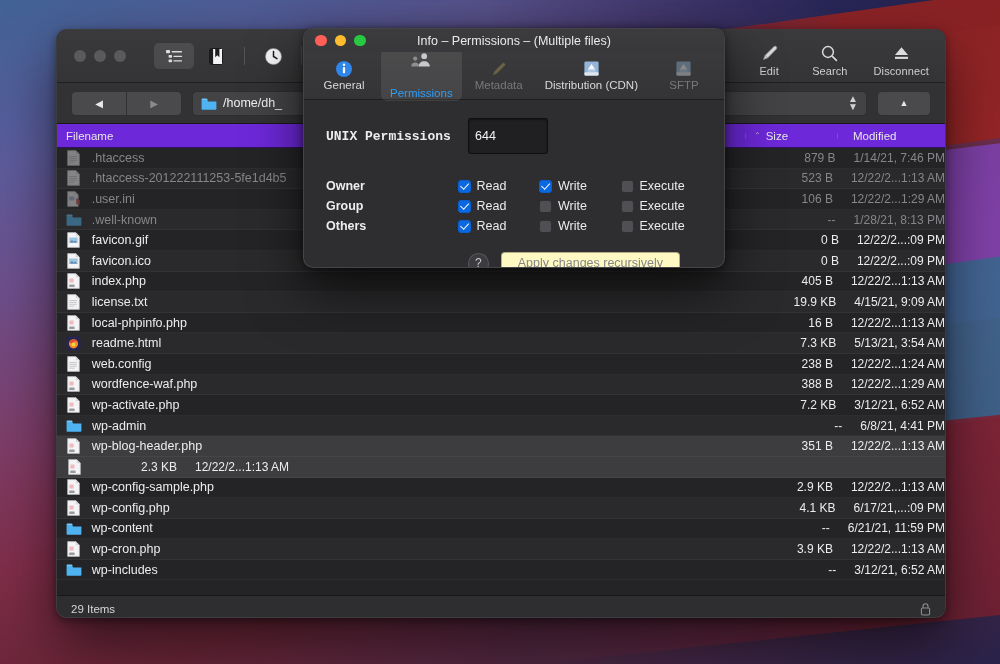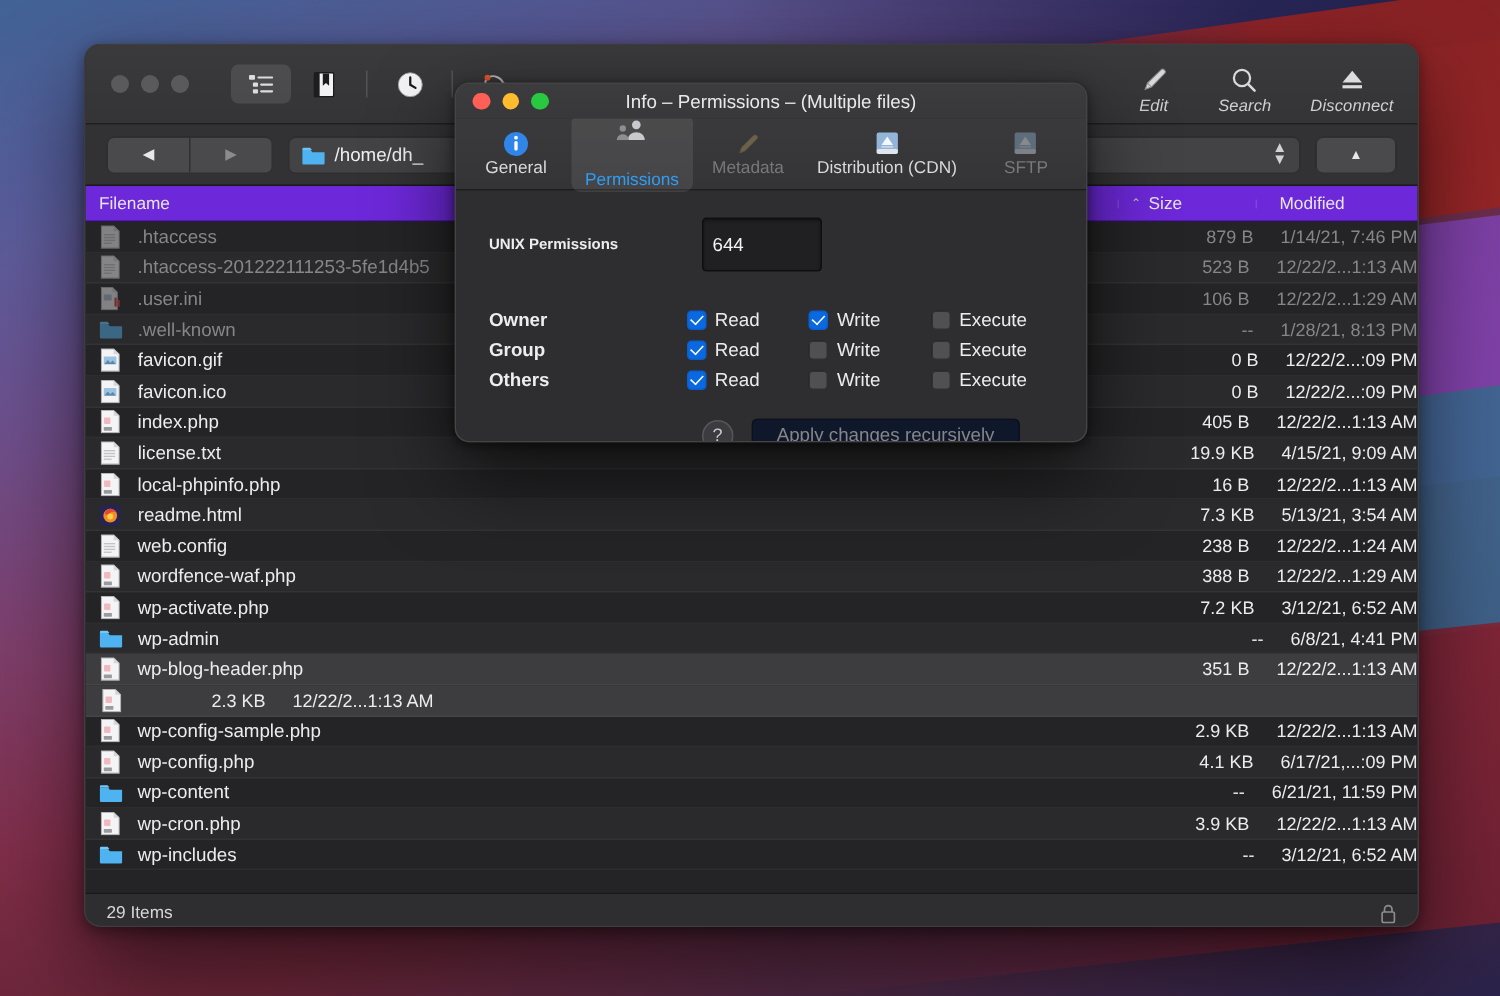--- a/index.html
+++ b/index.html
@@ -64,21 +64,20 @@
     box-sizing: border-box;
   }
 
   .bw-toolbar {
     height: 52px;
     background: linear-gradient(180deg, #3a3a3c 0%, #343436 100%);
     display: flex;
     align-items: center;
     position: relative;
     border-bottom: 1px solid rgba(0,0,0,.45);
-    font-style: italic;
   }
 
   .traffic {
     display: flex;
     gap: 8px;
     padding-left: 17px;
     align-items: center;
   }
   .tl { width: 12px; height: 12px; border-radius: 50%; background: #5a5a5c; }
 
@@ -231,21 +230,20 @@
     left: 303px;
     top: 28px;
     width: 422px;
     height: 240px;
     background: #2e2e30;
     border-radius: 10px;
     box-shadow: 0 22px 54px rgba(0,0,0,.62), 0 2px 8px rgba(0,0,0,.5);
     border: 1px solid rgba(255,255,255,.11);
     box-sizing: border-box;
     overflow: hidden;
-    margin-top: 27px;
   }
   .dlg-titlebar {
     height: 23px;
     background: linear-gradient(180deg,#3c3c3e,#38383a);
     display: flex;
     align-items: center;
     position: relative;
   }
   .dlg-traffic { display: flex; gap: 8px; padding-left: 11px; }
   .dlg-traffic .d { width: 11.5px; height: 11.5px; border-radius: 50%; }
@@ -281,23 +279,24 @@
 
   .dlg-body { padding: 18px 22px 0 22px; }
 
   .perm-row-top {
     display: flex;
     align-items: center;
     margin-bottom: 22px;
   }
   .perm-label {
     width: 142px;
-    font-size: 10px;
+    font-size: 13px;
     font-weight: bold;
     color: #ededef;
+    font-family: Liberation Mono, monospace;
   }
   .perm-field {
     width: 80px;
     height: 36px;
     background: #202022;
     border: 1px solid rgba(0,0,0,.55);
     border-radius: 3px;
     box-shadow: inset 0 1px 2px rgba(0,0,0,.45);
     color: #f2f2f4;
     font-size: 12.5px;
@@ -361,21 +360,21 @@
     border-radius: 50%;
     background: #3c3c40;
     border: 1px solid rgba(255,255,255,.14);
     color: #c9c9cd;
     font-size: 12px;
     display: flex; align-items: center; justify-content: center;
   }
   .apply-btn {
     height: 20px;
     padding: 0 16px;
-    background: #0f172a;
+    background: #fef9c3;
     border: 1px solid rgba(0,0,0,.3);
     border-radius: 4px;
     color: #86868a;
     font-size: 12.5px;
     display: flex; align-items: center;
   }
 
   svg { display: block; }
 </style>
 </head>

